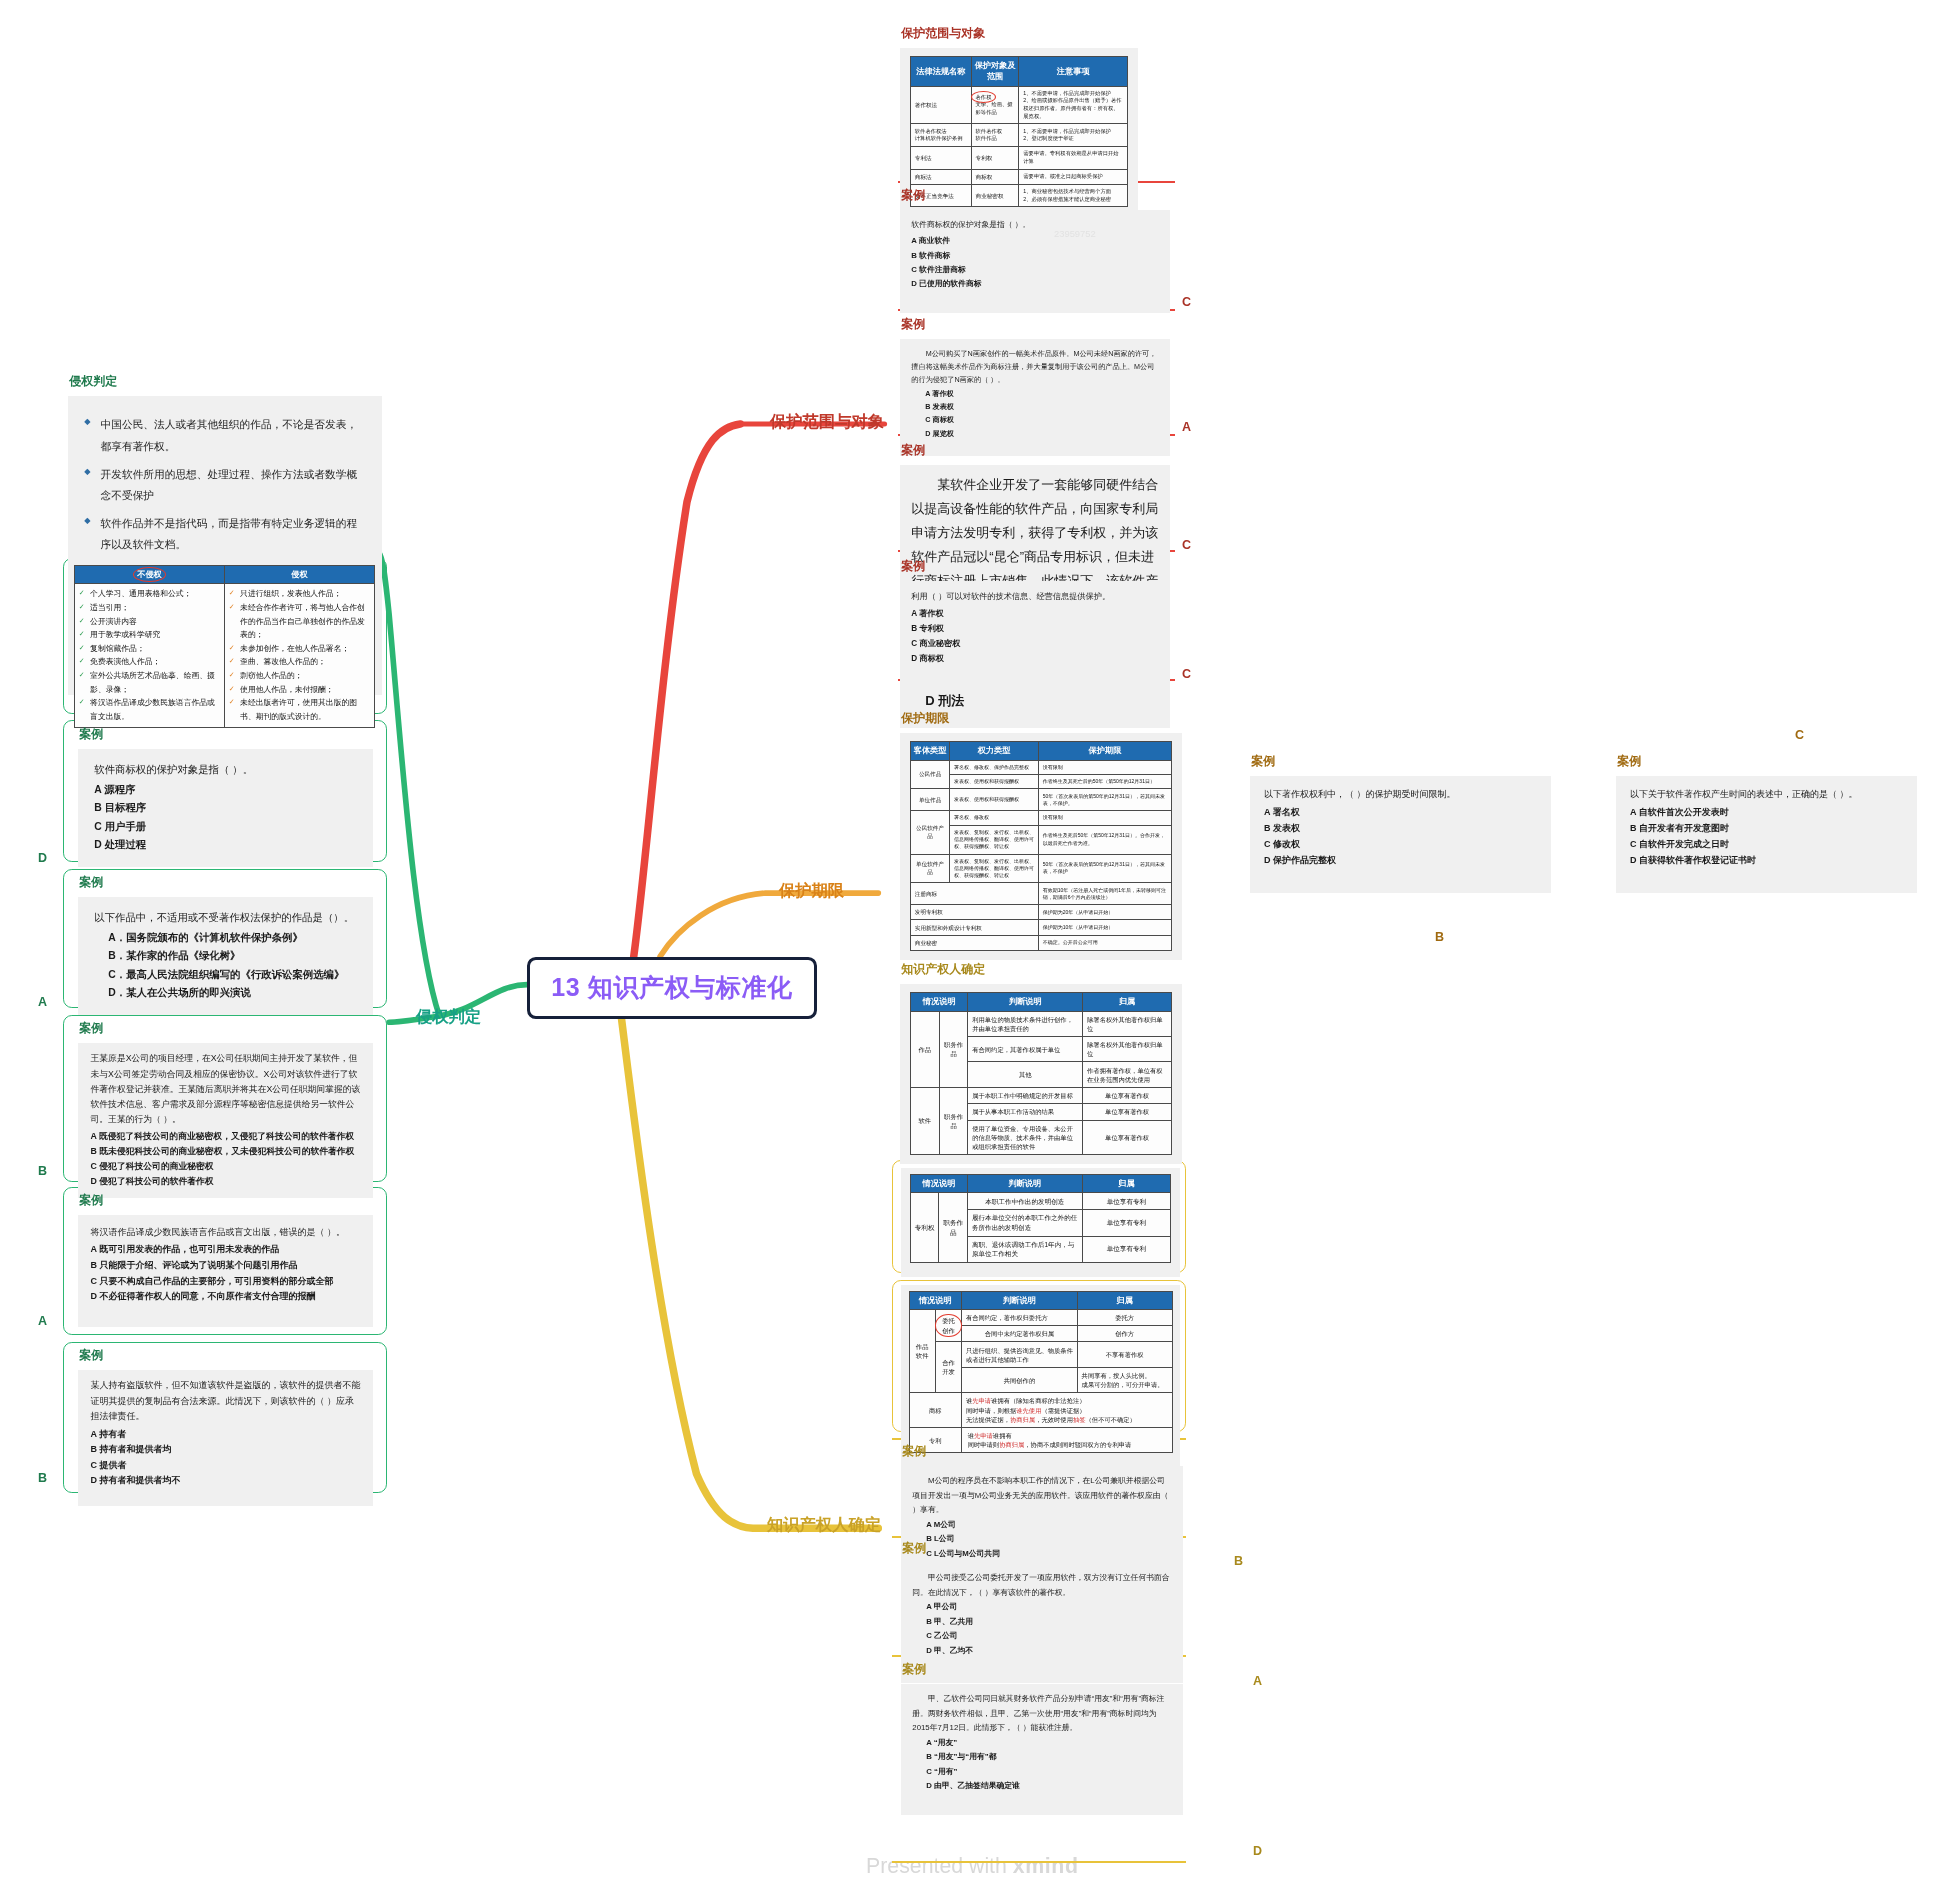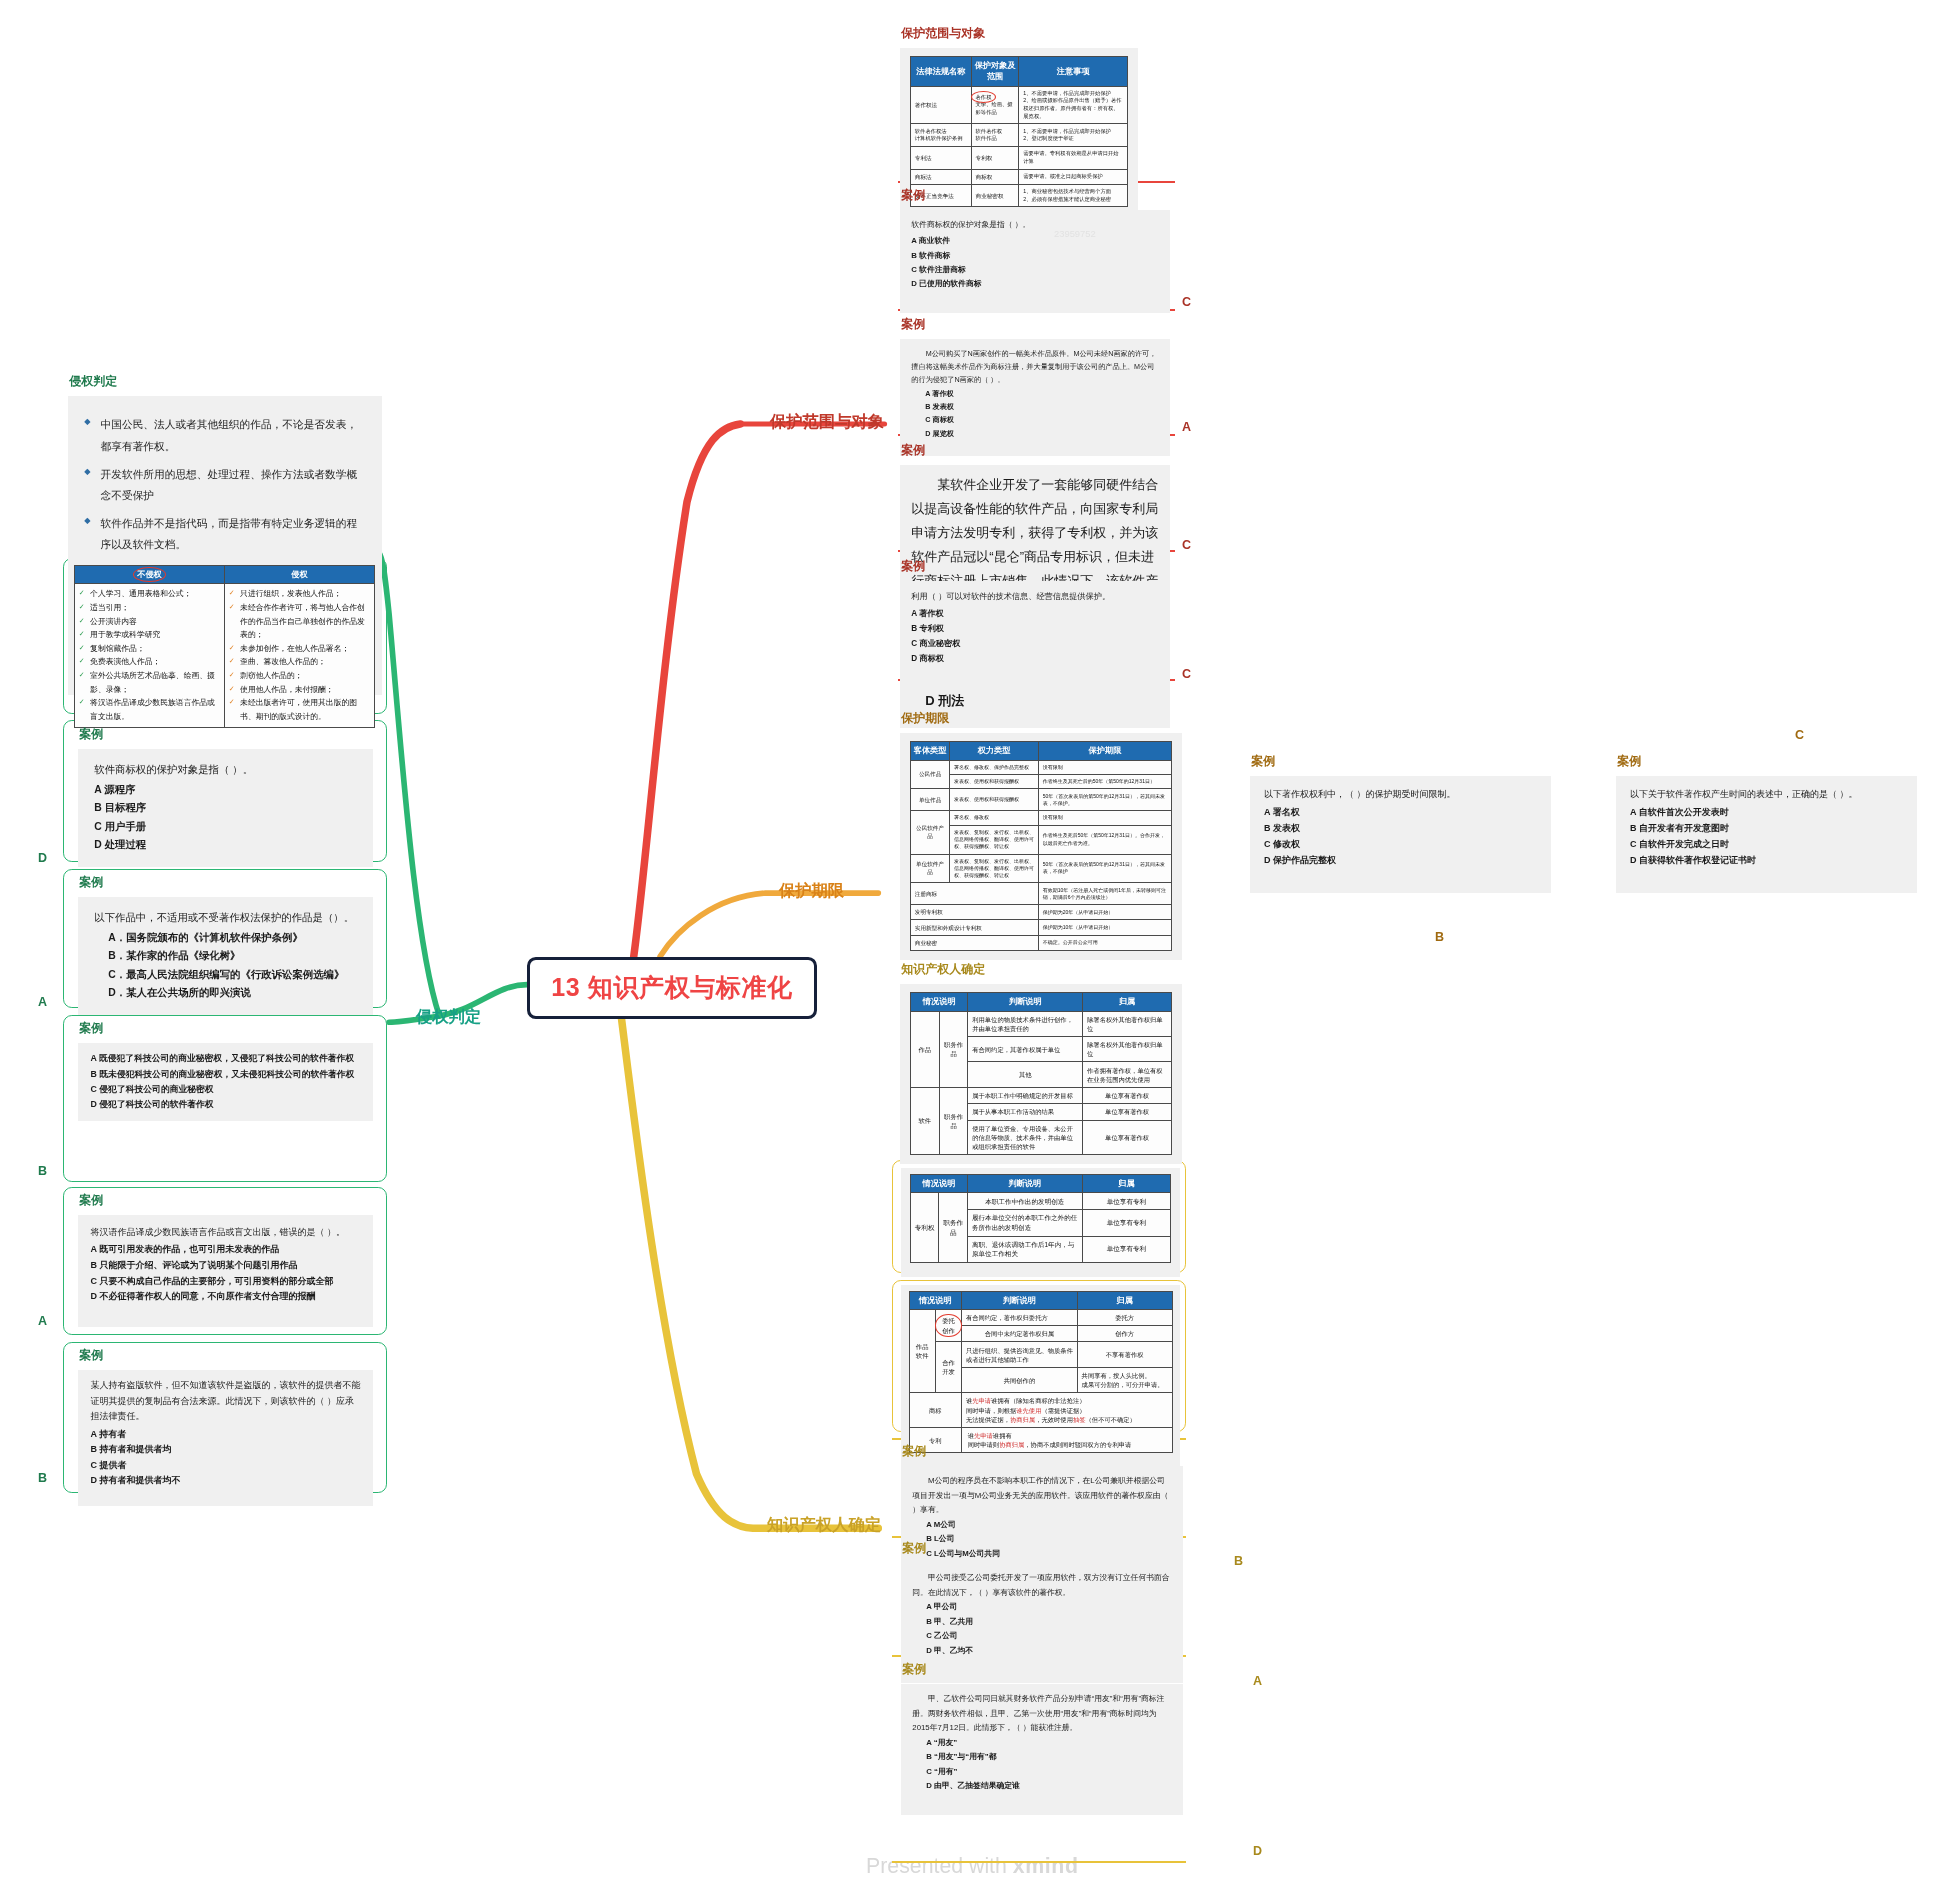--- a/index.html
+++ b/index.html
@@ -13,21 +13,21 @@
   }
   .canvas { position:absolute; inset:0; }
   svg.links { position:absolute; left:0; top:0; width:1936px; height:1899px; pointer-events:none; }
 
   
   .central {
     position:absolute; left:527px; top:957px;
     padding:11.3px 21.3px;
     border:3.1px solid #16203a; border-radius:8.8px;
     background:#ffffff;
-    font-size:25px; font-weight:bold; color:#ef4444;
+    font-size:25px; font-weight:bold; color:#8b5cf6;
     white-space:nowrap; letter-spacing:0.6px;
     z-index:6;
   }
 
   
   .branch-title { position:absolute; font-size:16.3px; font-weight:bold; white-space:nowrap; z-index:5; }
   .bt-green { color:#16a085; }
   .bt-red   { color:#c0392b; }
   .bt-orange{ color:#d98218; }
   .bt-yellow{ color:#c9a227; }
@@ -213,20 +213,21 @@
       </div>
     </div>
   </div>
   <div class="ans green" style="left:38px; top:995px;">A</div>
 
   <div class="boxed" style="left:63px; top:1015px; width:324px; height:167px;"></div>
   <div class="node" style="left:78px; top:1020px; width:295px;">
     <div class="sec-label lbl-green">案例</div>
     <div class="panel" style="padding:8.8px 12.5px;">
       <div class="q" style="font-size:8.8px; line-height:1.72;">
+        <span class="stem">王某原是X公司的项目经理，在X公司任职期间主持开发了某软件，但未与X公司签定劳动合同及相应的保密协议。X公司对该软件进行了软件著作权登记并获准。王某随后离职并将其在X公司任职期间掌握的该软件技术信息、客户需求及部分源程序等秘密信息提供给另一软件公司。王某的行为（ ）。</span>
         <span class="opt">A 既侵犯了科技公司的商业秘密权，又侵犯了科技公司的软件著作权</span>
         <span class="opt">B 既未侵犯科技公司的商业秘密权，又未侵犯科技公司的软件著作权</span>
         <span class="opt">C 侵犯了科技公司的商业秘密权</span>
         <span class="opt">D 侵犯了科技公司的软件著作权</span>
       </div>
     </div>
   </div>
   <div class="ans green" style="left:38px; top:1164px;">B</div>
 
   <div class="boxed" style="left:63px; top:1187px; width:324px; height:148px;"></div>

